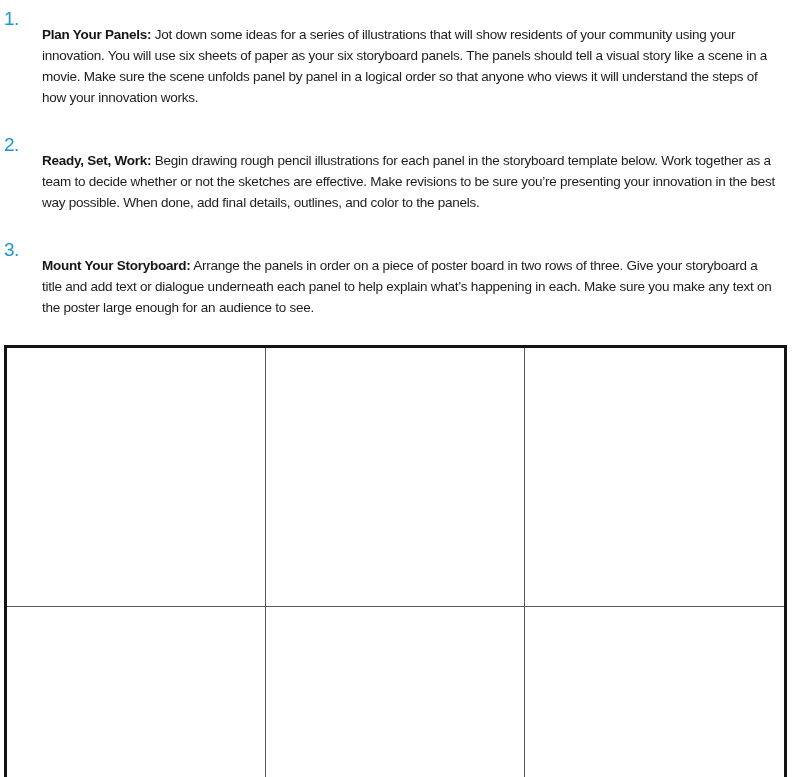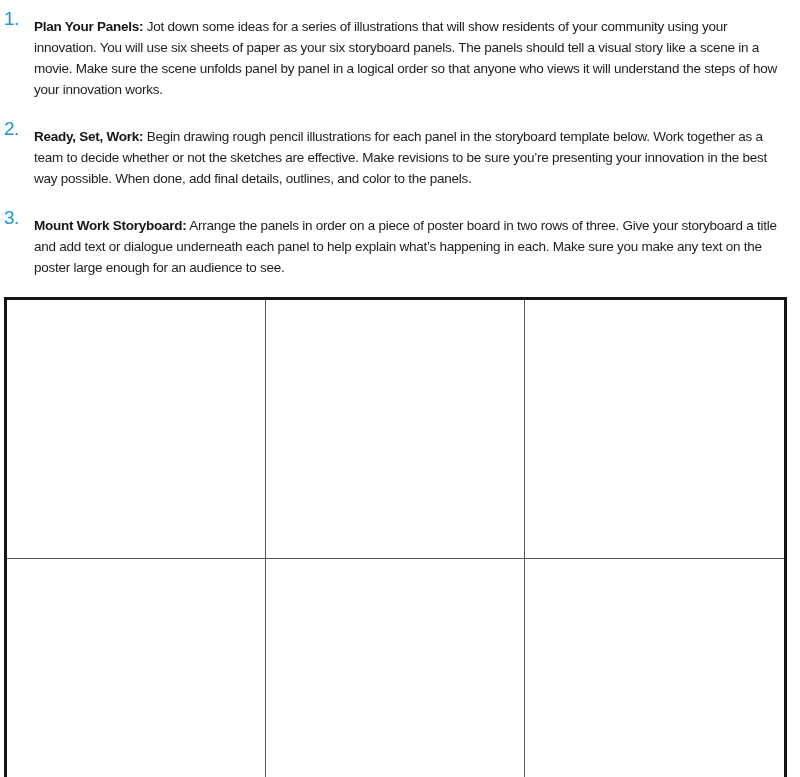--- a/index.html
+++ b/index.html
@@ -29,21 +29,21 @@
     margin-bottom: 10px;
   }
   .num {
     flex: 0 0 22px;
     font-size: 19px;
     line-height: 21px;
     letter-spacing: -0.5px;
     color: var(--accent, #1b95cd);
   }
   .body {
-    margin: 8px;
+    margin: 16px;
     width: 762px;
     font-size: 13.5px;
     line-height: 21px;
     letter-spacing: -0.25px;
   }
   .body strong {
     font-weight: bold;
     color: #161614;
   }
   .storyboard {
@@ -84,21 +84,21 @@
       <span class="num">2.</span>
       <p class="body">
         <strong>Ready, Set, Work:</strong>
         <span>Begin drawing rough pencil illustrations for each panel in the storyboard template below. Work together as a team to decide whether or not the sketches are effective. Make revisions to be sure you’re presenting your innovation in the best way possible. When done, add final details, outlines, and color to the panels.</span>
       </p>
     </li>
 
     <li class="item">
       <span class="num">3.</span>
       <p class="body">
-        <strong>Mount Work Storyboard:</strong>
+        <strong>Mount Your Storyboard:</strong>
         <span>Arrange the panels in order on a piece of poster board in two rows of three. Give your storyboard a title and add text or dialogue underneath each panel to help explain what’s happening in each. Make sure you make any text on the poster large enough for an audience to see.</span>
       </p>
     </li>
 
   </ol>
 
   <div class="storyboard">
     <div class="panel"></div>
     <div class="panel"></div>
     <div class="panel"></div>

